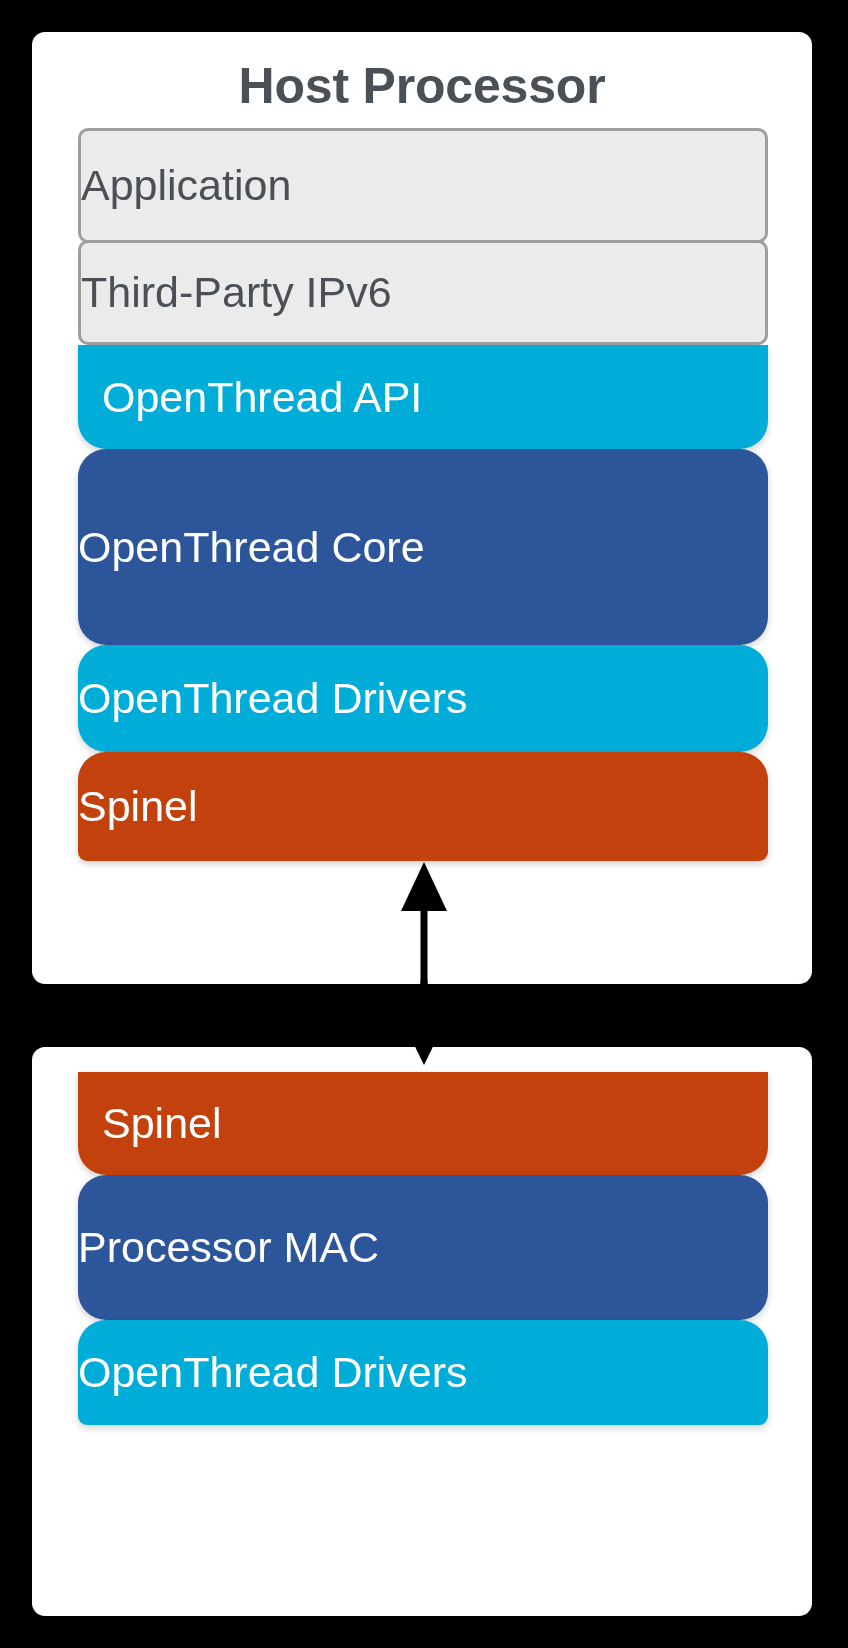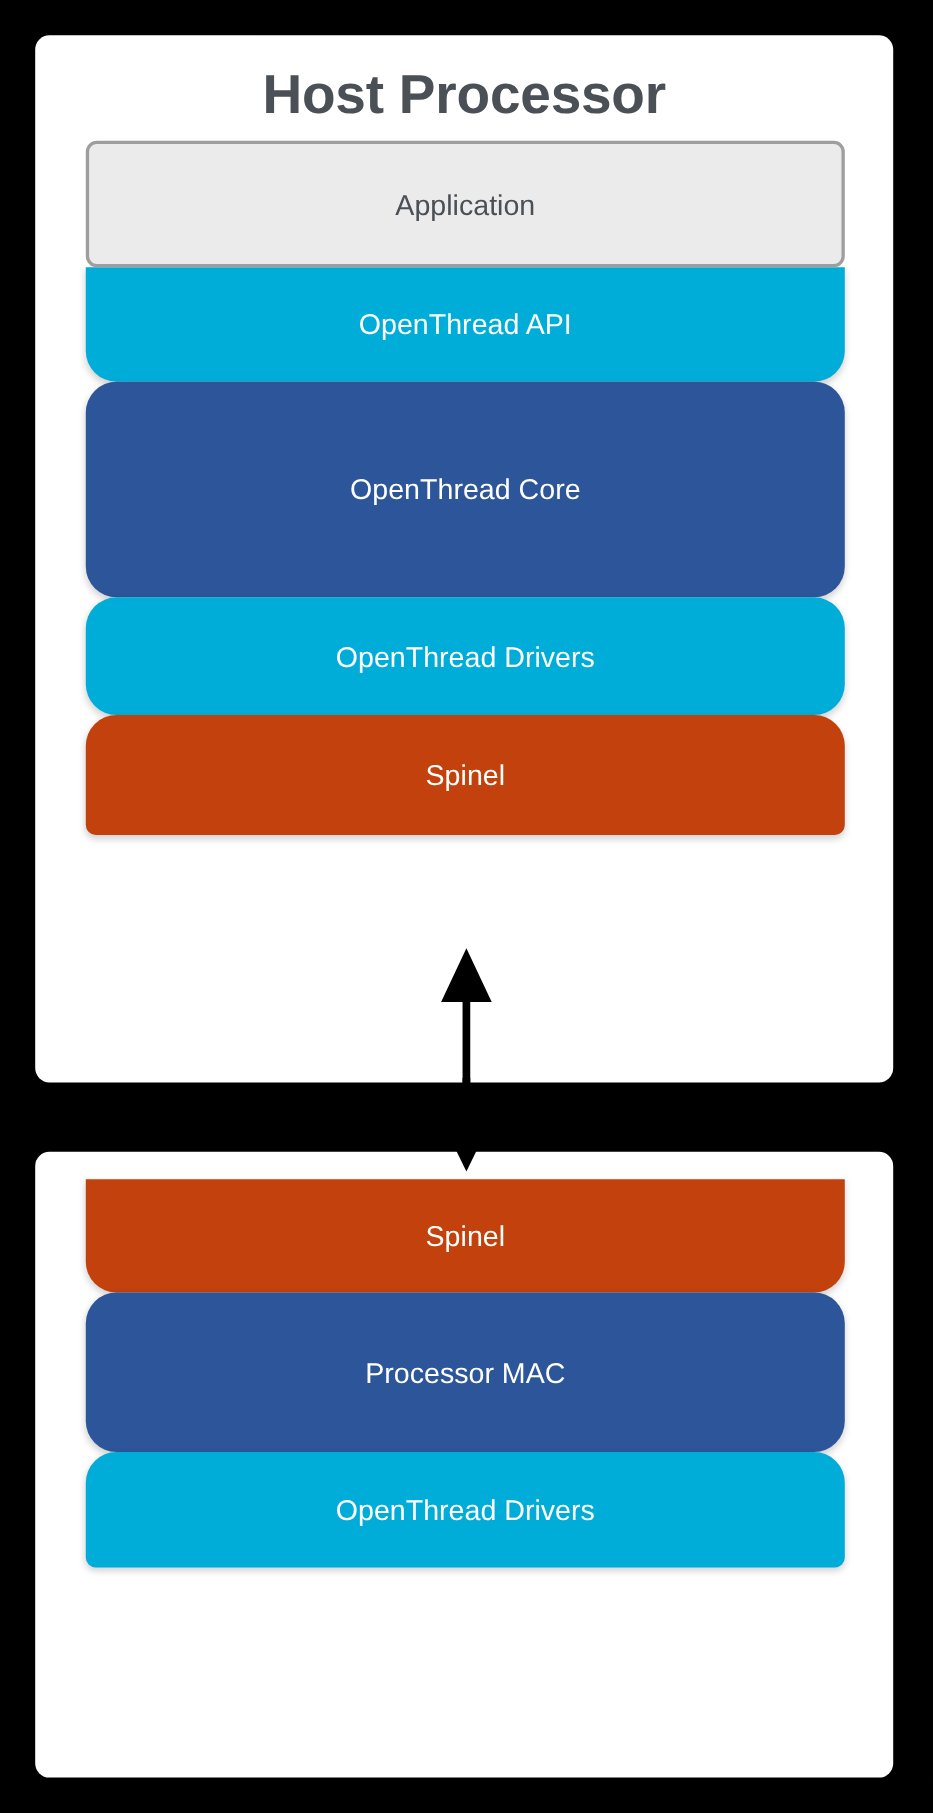--- a/index.html
+++ b/index.html
@@ -67,23 +67,23 @@
     width: 690px;
   }
   #stack-host { top: 96px; }   
   #stack-soc  { top: 25px; }   
 
   .layer {
     position: relative;
     box-sizing: border-box;
     display: flex;
     align-items: center;
-    justify-content: center;
+    justify-content: flex-start;
     text-align: center;
-    font-size: 26px;
+    font-size: 43px;
     line-height: 1;
     color: #ffffff;
     white-space: nowrap;
   }
 
   
   .layer.gray {
     background: #ebebeb;
     border: 3px solid #9e9e9e;
     border-radius: 10px;
@@ -102,20 +102,21 @@
     border-radius: 28px;
   }
   
   .stack .last-solid {
     border-bottom-left-radius: 9px;
     border-bottom-right-radius: 9px;
   }
   .stack .first-solid {
     border-top-left-radius: 0;
     border-top-right-radius: 0;
+    padding-left: 24px;
   }
 
   
   #connector {
     position: absolute;
     left: 0;
     top: 0;
     width: 848px;
     height: 1648px;
     pointer-events: none;
@@ -125,20 +126,23 @@
 <body>
 
 <div id="diagram">
 
   <div class="panel" id="panel-host">
     <div class="panel-caption" id="host-title">Host Processor</div>
 
     <div class="stack" id="stack-host">
         <div class="layer gray" style="height: 115px;">
           <span>Application</span>
+        </div>
+        <div class="layer gray" style="height: 105px;">
+          <span>Third-Party IPv6</span>
         </div>
         <div class="layer cyan shadowed first-solid" style="height: 104px;">
           <span>OpenThread API</span>
         </div>
         <div class="layer blue shadowed" style="height: 196px;">
           <span>OpenThread Core</span>
         </div>
         <div class="layer cyan shadowed" style="height: 107px;">
           <span>OpenThread Drivers</span>
         </div>

